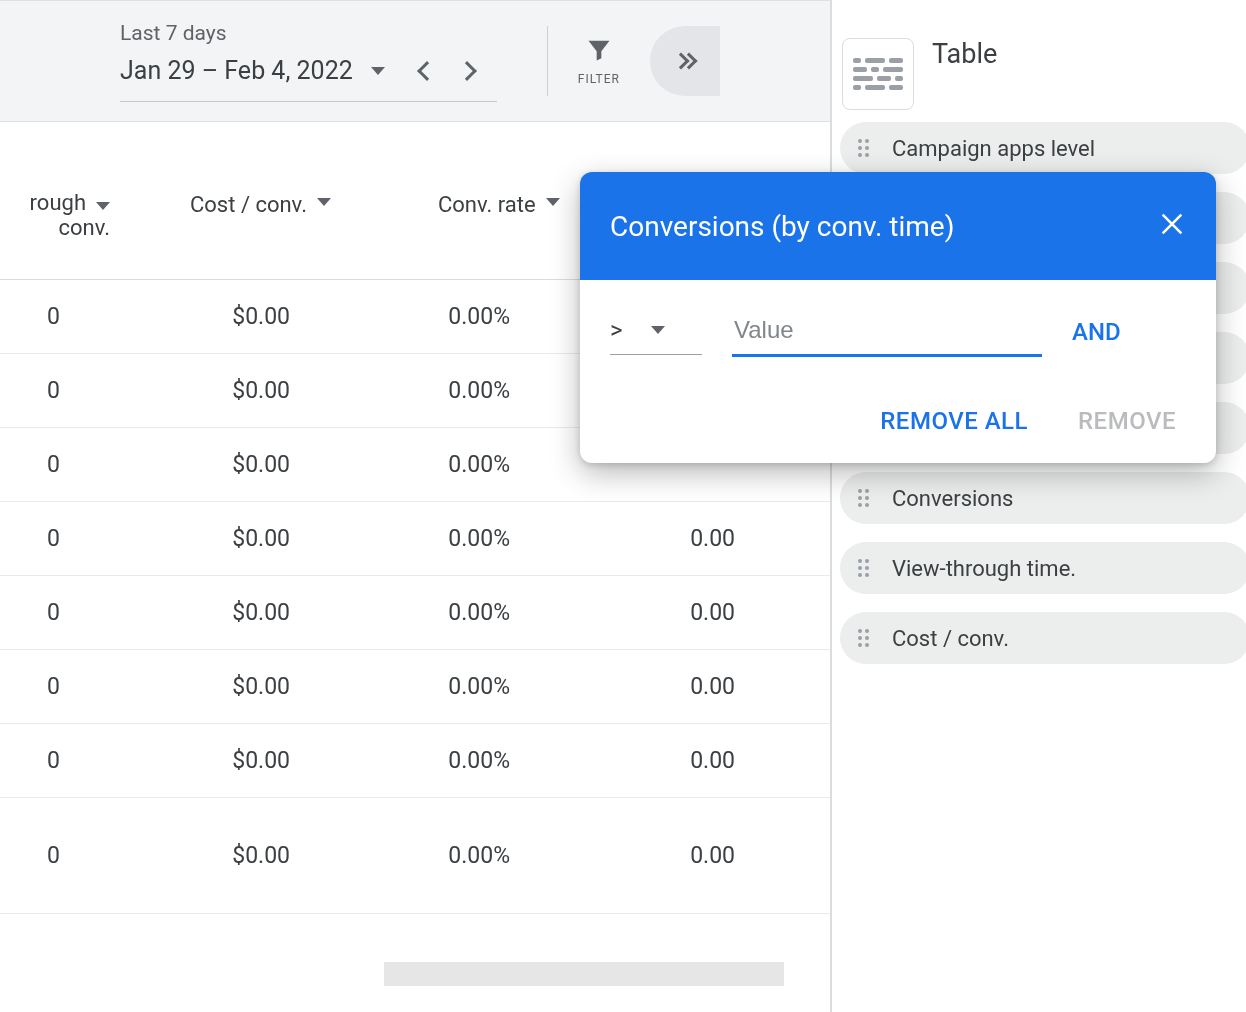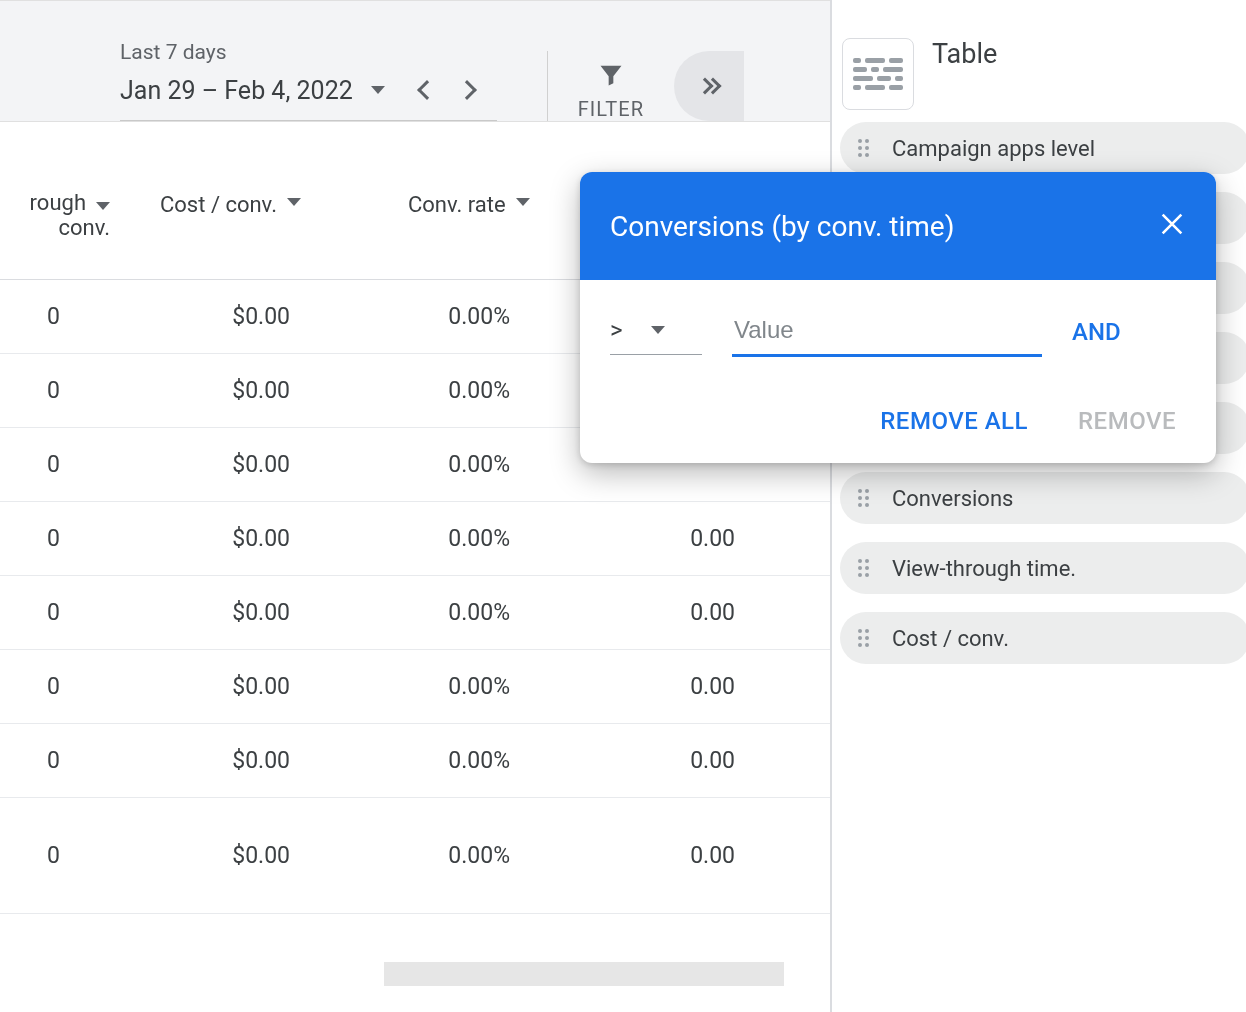--- a/index.html
+++ b/index.html
@@ -11,21 +11,21 @@
     overflow: hidden;
     position: relative;
     color: #3c4043;
   }
   .topbar {
     height: 122px;
     background: #f3f4f6;
     border-top: 1px solid #e0e0e0;
     border-bottom: 1px solid #e0e0e0;
     display: flex;
-    align-items: flex-end;
+    align-items: center;
     padding-left: 120px;
     position: relative;
   }
   .date-group { display: flex; flex-direction: column; }
   .date-label { font-size: 21px; color: #5f6368; margin-bottom: 6px; }
   .date-row { display: flex; align-items: center; border-bottom: 1px solid #c9c9c9; padding-bottom: 10px; padding-right:10px; }
   .date-range { font-size: 25px; color: #3c4043; margin-right: 18px; }
   .tri-down {
     width: 0; height: 0;
     border-left: 7px solid transparent;
@@ -33,21 +33,21 @@
     border-top: 8px solid #5f6368;
     margin-right: 22px;
   }
   .chev-btn { width: 40px; height: 40px; display:flex; align-items:center; justify-content:center; cursor:pointer; }
   .chev { width: 14px; height: 14px; border-right: 3px solid #5f6368; border-bottom: 3px solid #5f6368; }
   .chev.left { transform: rotate(135deg); }
   .chev.right { transform: rotate(-45deg); }
   .divider-v { width: 1px; background: #d0d0d0; height: 70px; margin: 0 30px 0 50px; }
   .filter-btn { display:flex; flex-direction:column; align-items:center; color:#5f6368; cursor:pointer; margin-right:30px;}
   .funnel { width: 28px; height: 28px; margin-bottom: 8px; }
-  .filter-label { font-size: 20px; letter-spacing: 1px; }
+  .filter-label { font-size: 12px; letter-spacing: 1px; }
   .expand-btn { width:70px; height:70px; border-radius:35px 0 0 35px; background:#e4e5e8; display:flex; align-items:center; justify-content:center; cursor:pointer;}
   .dbl-chev { display:flex; }
   .dbl-chev .c { width:12px; height:12px; border-right:3px solid #5f6368; border-bottom:3px solid #5f6368; transform:rotate(-45deg); margin: 0 -2px;}
   
   .side-panel {
     position: absolute;
     right: 0; top: 0;
     width: 416px;
     height: 1012px;
     background: #fff;
@@ -72,21 +72,21 @@
   .drag-dots { width:16px; display:grid; grid-template-columns:repeat(2,4px); grid-template-rows:repeat(3,4px); gap:3px; margin-right:18px;}
   .drag-dots i{ background:#9aa0a6; border-radius:50%; width:4px; height:4px;}
   .chip-label { font-size:22px; color:#3c4043;}
   
   .table-area {
     position:absolute; left:0; top:122px; width:830px;
   }
   .col-headers {
     height: 158px; position:relative; border-bottom:1px solid #dadce0;
   }
-  .ch { position:absolute; top:70px; display:flex; align-items:flex-start; color:#3c4043; font-size:22px;}
+  .ch { position:absolute; top:70px; display:flex; align-items:flex-start; color:#3c4043; font-size:22px;padding-left:30px;}
   .ch .tri { margin-left:10px; margin-top:6px; width:0;height:0; border-left:7px solid transparent; border-right:7px solid transparent; border-top:8px solid #5f6368;}
   .ch0 { left:0; width:110px; text-align:right; flex-direction:column; align-items:flex-end; top:68px;}
   .ch0 .line1{ display:flex; align-items:center;}
   .ch1 { left:160px; }
   .ch2 { left:408px; }
   .rows { }
   .row { height:74px; border-bottom:1px solid #e8eaed; position:relative; display:flex; align-items:center;}
   .row.tall{ height:116px;}
   .row .c0 { position:absolute; width:60px; text-align:right; font-size:23px;}
   .row .c1 { position:absolute; left:110px; width:180px; text-align:right; font-size:23px;}

